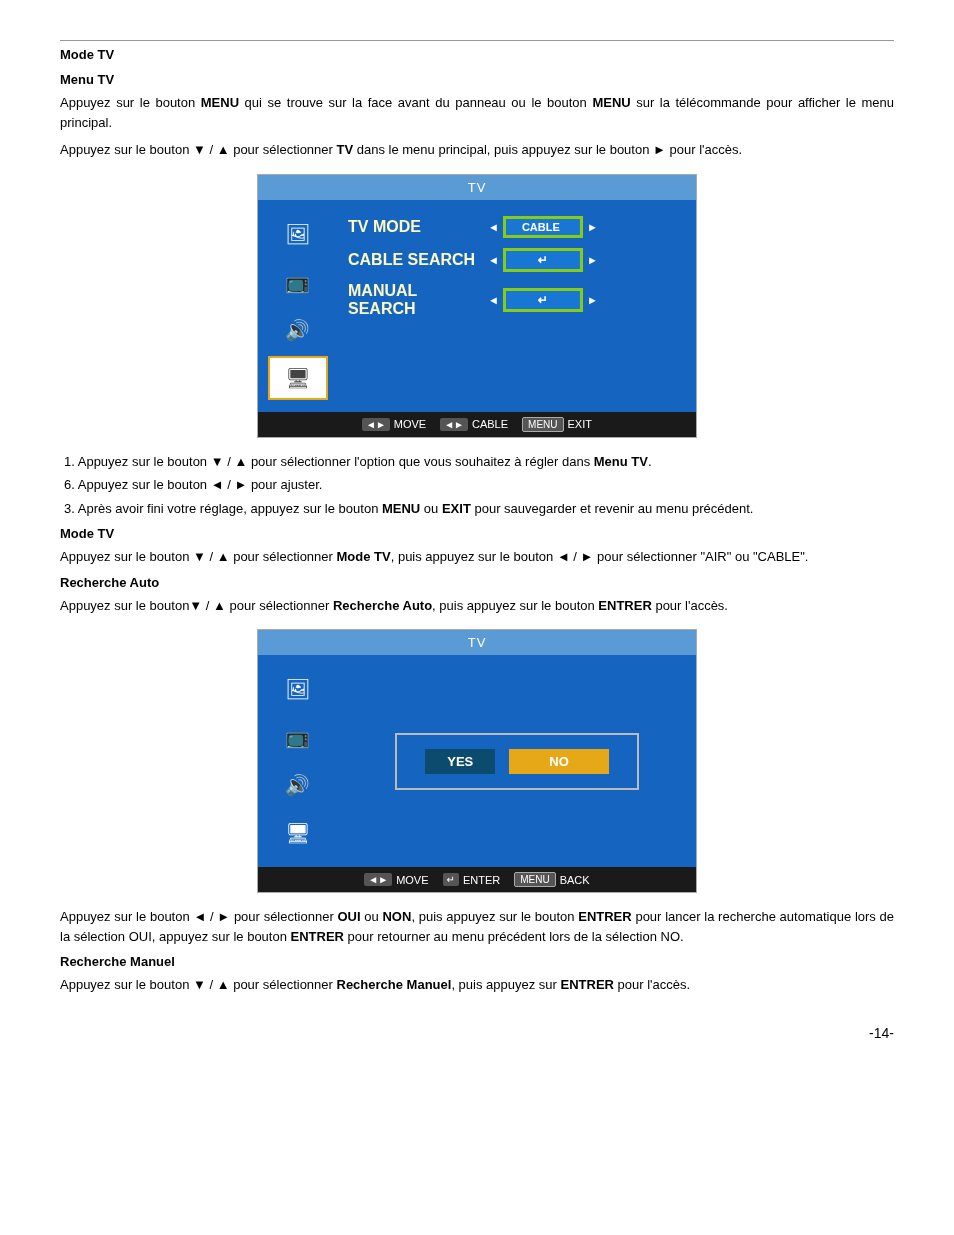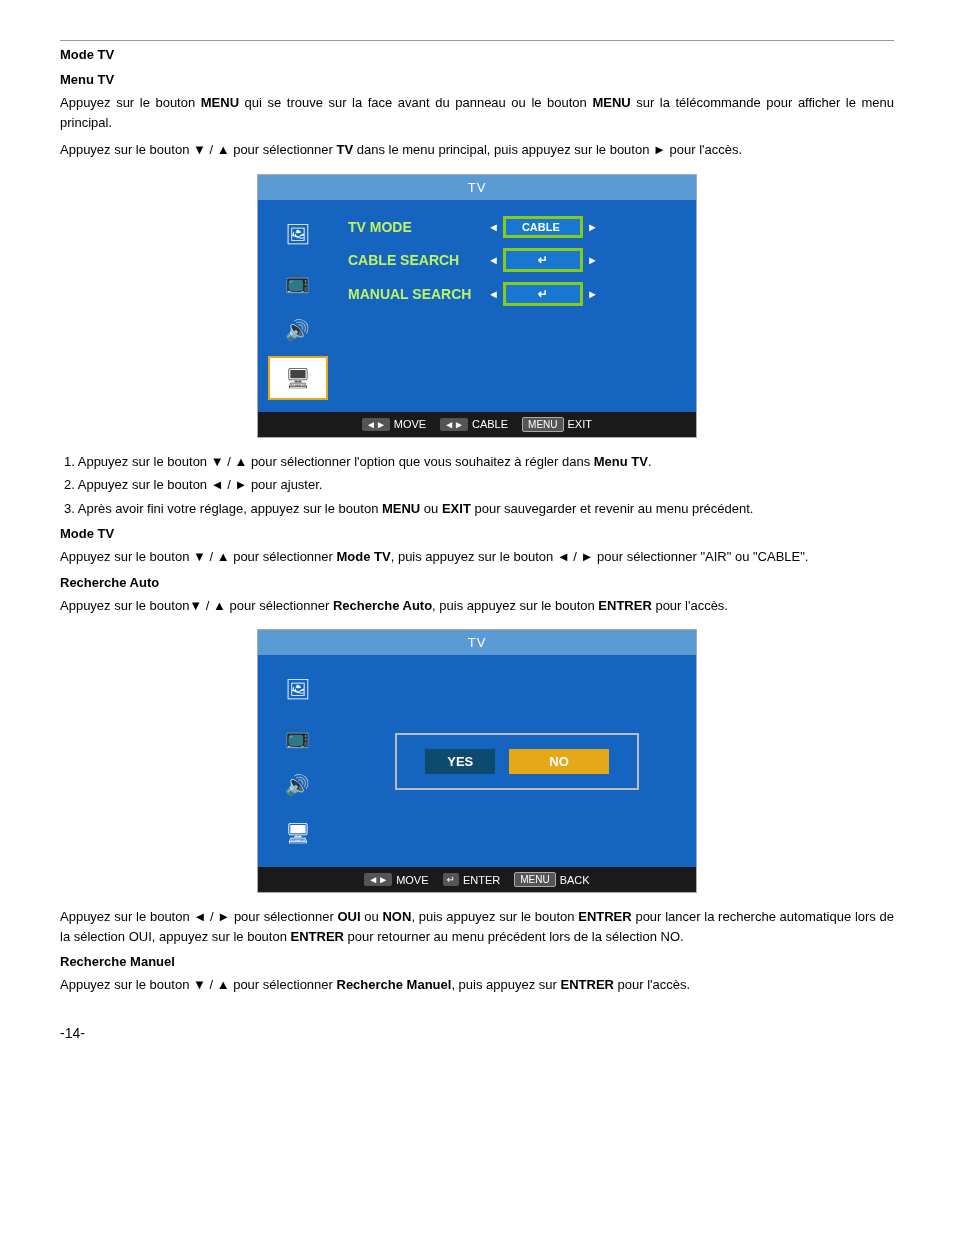--- a/index.html
+++ b/index.html
@@ -84,23 +84,23 @@
       padding: 8px 10px;
     }
     .tv-menu-row {
       display: flex;
       align-items: center;
       margin-bottom: 10px;
       color: #fff;
     }
     .tv-menu-label {
       width: 140px;
-      font-size: 14px;
-      font-weight: bold;
-      color: #bef264;
+      font-size: 16px;
+      font-weight: bold;
+      color: #fef9c3;
     }
     .tv-menu-control {
       display: flex;
       align-items: center;
       gap: 4px;
     }
     .tv-arrow {
       color: #fff;
       font-size: 11px;
       cursor: pointer;
@@ -183,21 +183,21 @@
       background: #e6a817;
       color: #fff;
       padding: 5px 40px;
       font-weight: bold;
       font-size: 13px;
       border: none;
       cursor: pointer;
     }
 
     .page-number {
-      text-align: left;
+      text-align: right;
       margin-top: 30px;
       font-size: 14px;
     }
   </style>
 </head>
 <body>
 
 <div class="section-title with-line">
   <span>Mode TV</span>
 </div>
@@ -280,21 +280,21 @@
     </div>
     <div class="bottom-btn">
       <span class="btn-icon menu-btn">MENU</span>
       <span>EXIT</span>
     </div>
   </div>
 </div>
 
 <div class="numbered-list">
   <p>1. Appuyez sur le bouton ▼ / ▲ pour sélectionner l'option que vous souhaitez à régler dans <strong>Menu TV</strong>.</p>
-  <p>2. Appuyez sur le bouton ◄ / ► pour ajuster.</p>
+  <p>6. Appuyez sur le bouton ◄ / ► pour ajuster.</p>
   <p>3. Après avoir fini votre réglage, appuyez sur le bouton <strong>MENU</strong> ou <strong>EXIT</strong> pour sauvegarder et revenir au menu précédent.</p>
 </div>
 
 <div class="section-title" style="margin-top:8px;">
   <span>Mode TV</span>
 </div>
 <p>
   Appuyez sur le bouton ▼ / ▲ pour sélectionner <strong>Mode TV</strong>, puis appuyez sur le bouton ◄ / ► pour sélectionner "AIR" ou "CABLE".
 </p>
 

